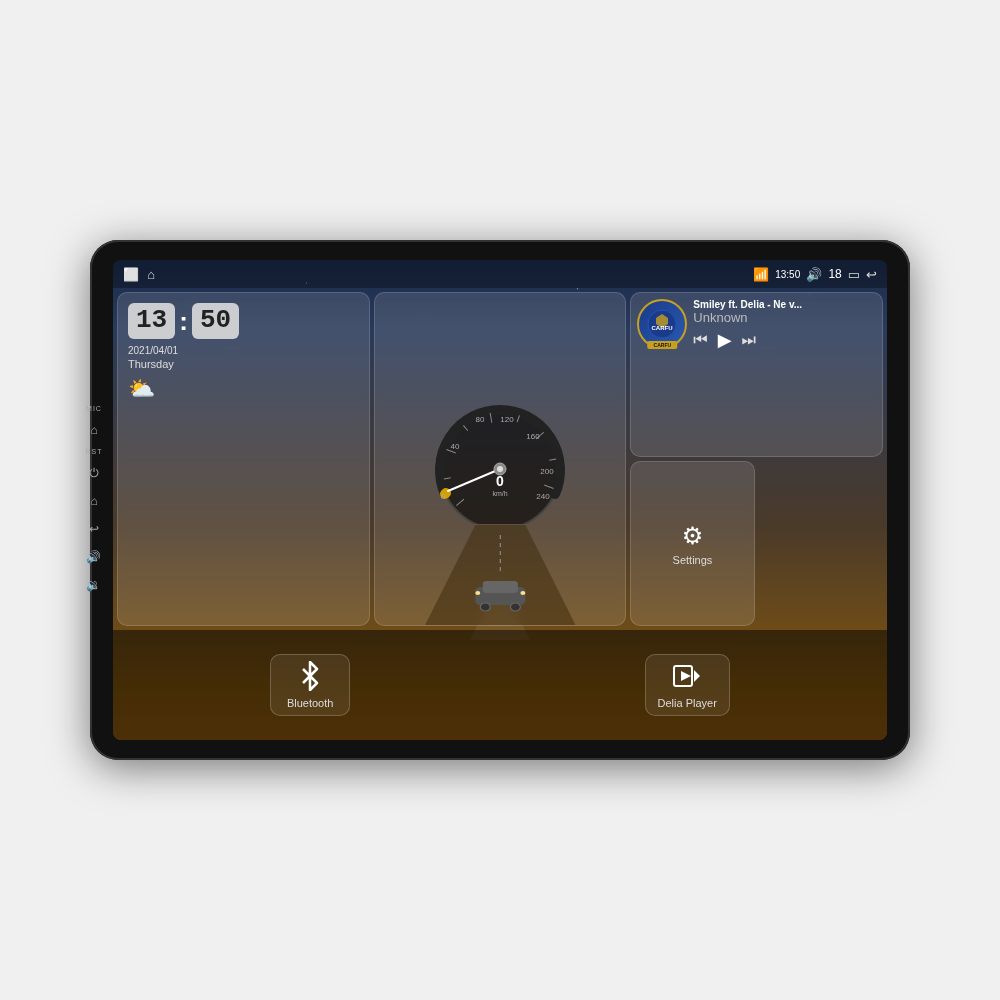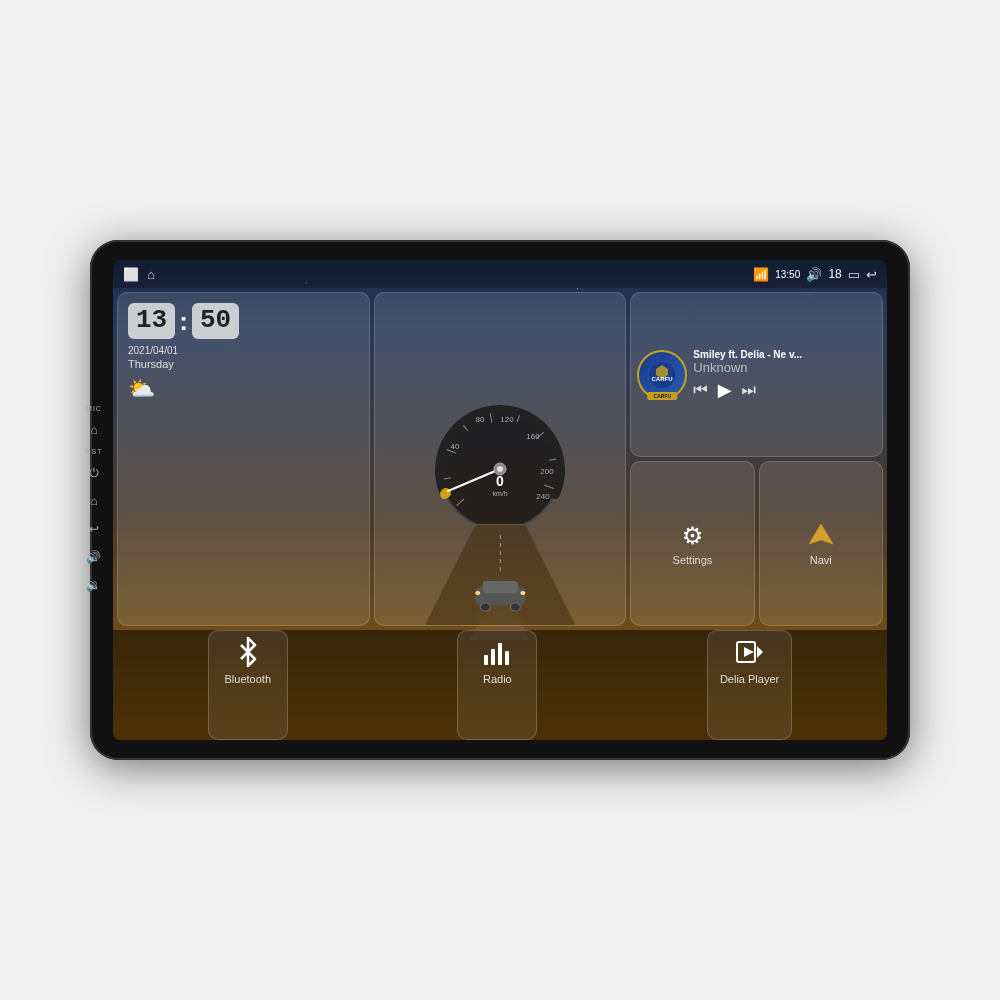--- a/index.html
+++ b/index.html
@@ -216,21 +216,21 @@
       flex-direction: column;
       align-items: center;
       justify-content: center;
     }
 
     
     .music-widget {
       grid-column: 3;
       grid-row: 1;
       flex-direction: row;
-      align-items: center;
+      align-items: flex-start;
       gap: 6px;
       padding: 6px;
     }
     .music-logo {
       width: 50px;
       height: 50px;
       border-radius: 50%;
       background: linear-gradient(135deg, #1a3a8a, #2a5ab0);
       display: flex;
       align-items: center;
@@ -285,20 +285,21 @@
     .music-btn.play {
       font-size: 18px;
       color: #fff;
     }
 
     
     .bottom-bar {
       height: 110px;
       background: rgba(0,0,0,0.5);
       display: flex;
+      align-items: center;
       justify-content: space-around;
       padding: 0 10px;
       position: relative;
       z-index: 10;
     }
 
     .bottom-btn {
       display: flex;
       flex-direction: column;
       align-items: center;
@@ -458,49 +459,33 @@
             <span class="music-btn">⏭</span>
           </div>
         </div>
       </div>
 
       <div style="grid-column:3; grid-row:2; display:grid; grid-template-columns:1fr 1fr; gap:4px;">
         <div class="widget" style="flex-direction:column; gap:4px;">
           <span style="font-size:24px; color:#fff;">⚙</span>
           <span style="font-size:11px; color:#ddd;">Settings</span>
         </div>
-        <div class="widget" style="flex-direction:column; gap:4px;">
-
-          <svg width="28" height="28" viewBox="0 0 28 28">
-            <polygon points="14,2 26,22 14,18 2,22" fill="#d4a030" stroke="#c09020" stroke-width="1"></polygon>
-          </svg>
-          <span style="font-size:11px; color:#ddd;">Navi</span>
-        </div>
       </div>
 
     </div>
 
     <div class="bottom-bar">
 
       <div class="bottom-btn">
         <svg class="bottom-btn-icon" width="30" height="30" viewBox="0 0 30 30">
           <polyline points="8,8 22,22 15,29 15,1 22,8 8,22" fill="none" stroke="#fff" stroke-width="2.5" stroke-linejoin="round"></polyline>
         </svg>
         <span class="bottom-btn-label">Bluetooth</span>
       </div>
 
-      <div class="bottom-btn">
-        <svg class="bottom-btn-icon" width="30" height="30" viewBox="0 0 30 30">
-          <rect x="2" y="18" width="4" height="10" rx="1" fill="#fff"></rect>
-          <rect x="9" y="12" width="4" height="16" rx="1" fill="#fff"></rect>
-          <rect x="16" y="6" width="4" height="22" rx="1" fill="#fff"></rect>
-          <rect x="23" y="14" width="4" height="14" rx="1" fill="#fff"></rect>
-        </svg>
-        <span class="bottom-btn-label">Radio</span>
-      </div>
 
 
       <div class="bottom-btn">
         <svg class="bottom-btn-icon" width="30" height="30" viewBox="0 0 30 30">
           <rect x="2" y="5" width="18" height="20" rx="2" fill="none" stroke="#fff" stroke-width="2"></rect>
           <polygon points="22,9 28,15 22,21" fill="#fff"></polygon>
           <polygon points="9,10 19,15 9,20" fill="#fff"></polygon>
         </svg>
         <span class="bottom-btn-label">Delia Player</span>
       </div>

